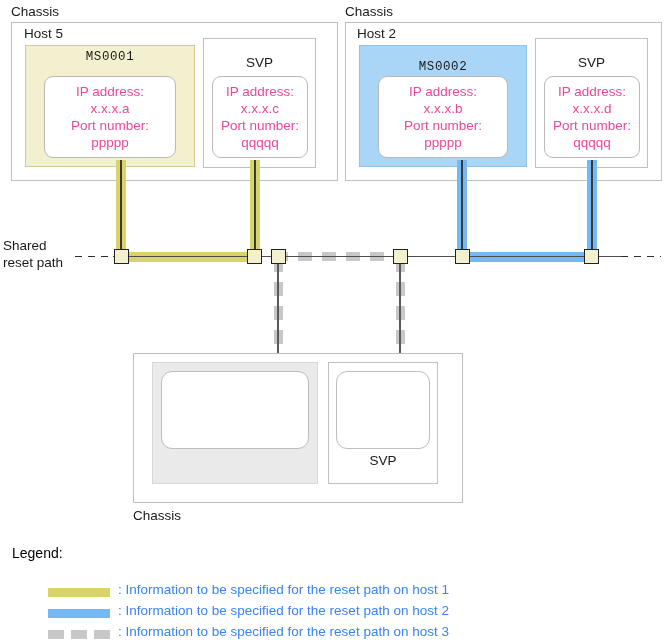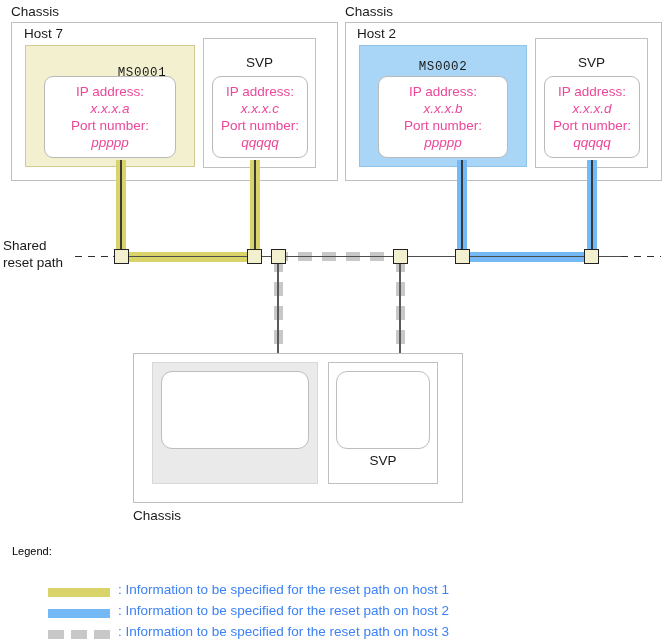--- a/index.html
+++ b/index.html
@@ -28,21 +28,21 @@
     white-space: nowrap;
   }
   .lbl-chassis { font-size: 13.5px; }
   .lbl-host    { font-size: 13.5px; }
   .mono {
     font-family: "Liberation Mono", "DejaVu Sans Mono", monospace;
     font-size: 12.5px;
     letter-spacing: 0.6px;
     color: #1a1a1a;
   }
-  .ital { font-style: italic; }
+  .ital { }
 
   
   .chassis-frame {
     border: 1px solid #bfbfbf;
     background: #ffffff;
     box-sizing: border-box;
   }
   .module {
     box-sizing: border-box;
     border: 1px solid #c0c0c0;
@@ -115,44 +115,44 @@
   .connector {
     position: absolute;
     width: 15px;
     height: 15px;
     box-sizing: border-box;
     background: #f2f0cf;
     border: 1.4px solid #222222;
   }
 
   
-  .legend-title { font-size: 11px; }
+  .legend-title { font-size: 14px; }
   .legend-row { position: absolute; }
   .legend-swatch { position: absolute; height: 9px; }
   .legend-swatch-y { background: #d8d46a; }
   .legend-swatch-b { background: #74b8f5; }
   .legend-dashseg { position: absolute; height: 9px; background: #c8c8c8; }
   .legend-text {
     position: absolute;
     font-size: 13.5px;
     white-space: nowrap;
     color: #3b82f6;
   }
 </style>
 </head>
 <body>
 
 <div id="stage">
 
   <div class="abs lbl lbl-chassis" style="left:11px; top:4px;">Chassis</div>
   <div class="abs chassis-frame" style="left:11px; top:22px; width:327px; height:159px;"></div>
-  <div class="abs lbl lbl-host" style="left:24px; top:26px;">Host 7</div>
+  <div class="abs lbl lbl-host" style="left:24px; top:26px;">Host 5</div>
 
   <div class="abs module module-y" style="left:25px; top:45px; width:170px; height:122px;">
-    <div class="module-title mono" style="top:20px;margin-left:32px;">MS0001</div>
+    <div class="module-title mono" style="top:4px;">MS0001</div>
   </div>
   <div class="info-card" style="left:44px; top:76px; width:132px; height:82px;">
     <div class="row">IP address:</div>
     <div class="row ital">x.x.x.a</div>
     <div class="row">Port number:</div>
     <div class="row ital">ppppp</div>
   </div>
 
   <div class="abs module module-w" style="left:203px; top:38px; width:113px; height:130px;">
     <div class="module-title lbl" style="top:16px;">SVP</div>

